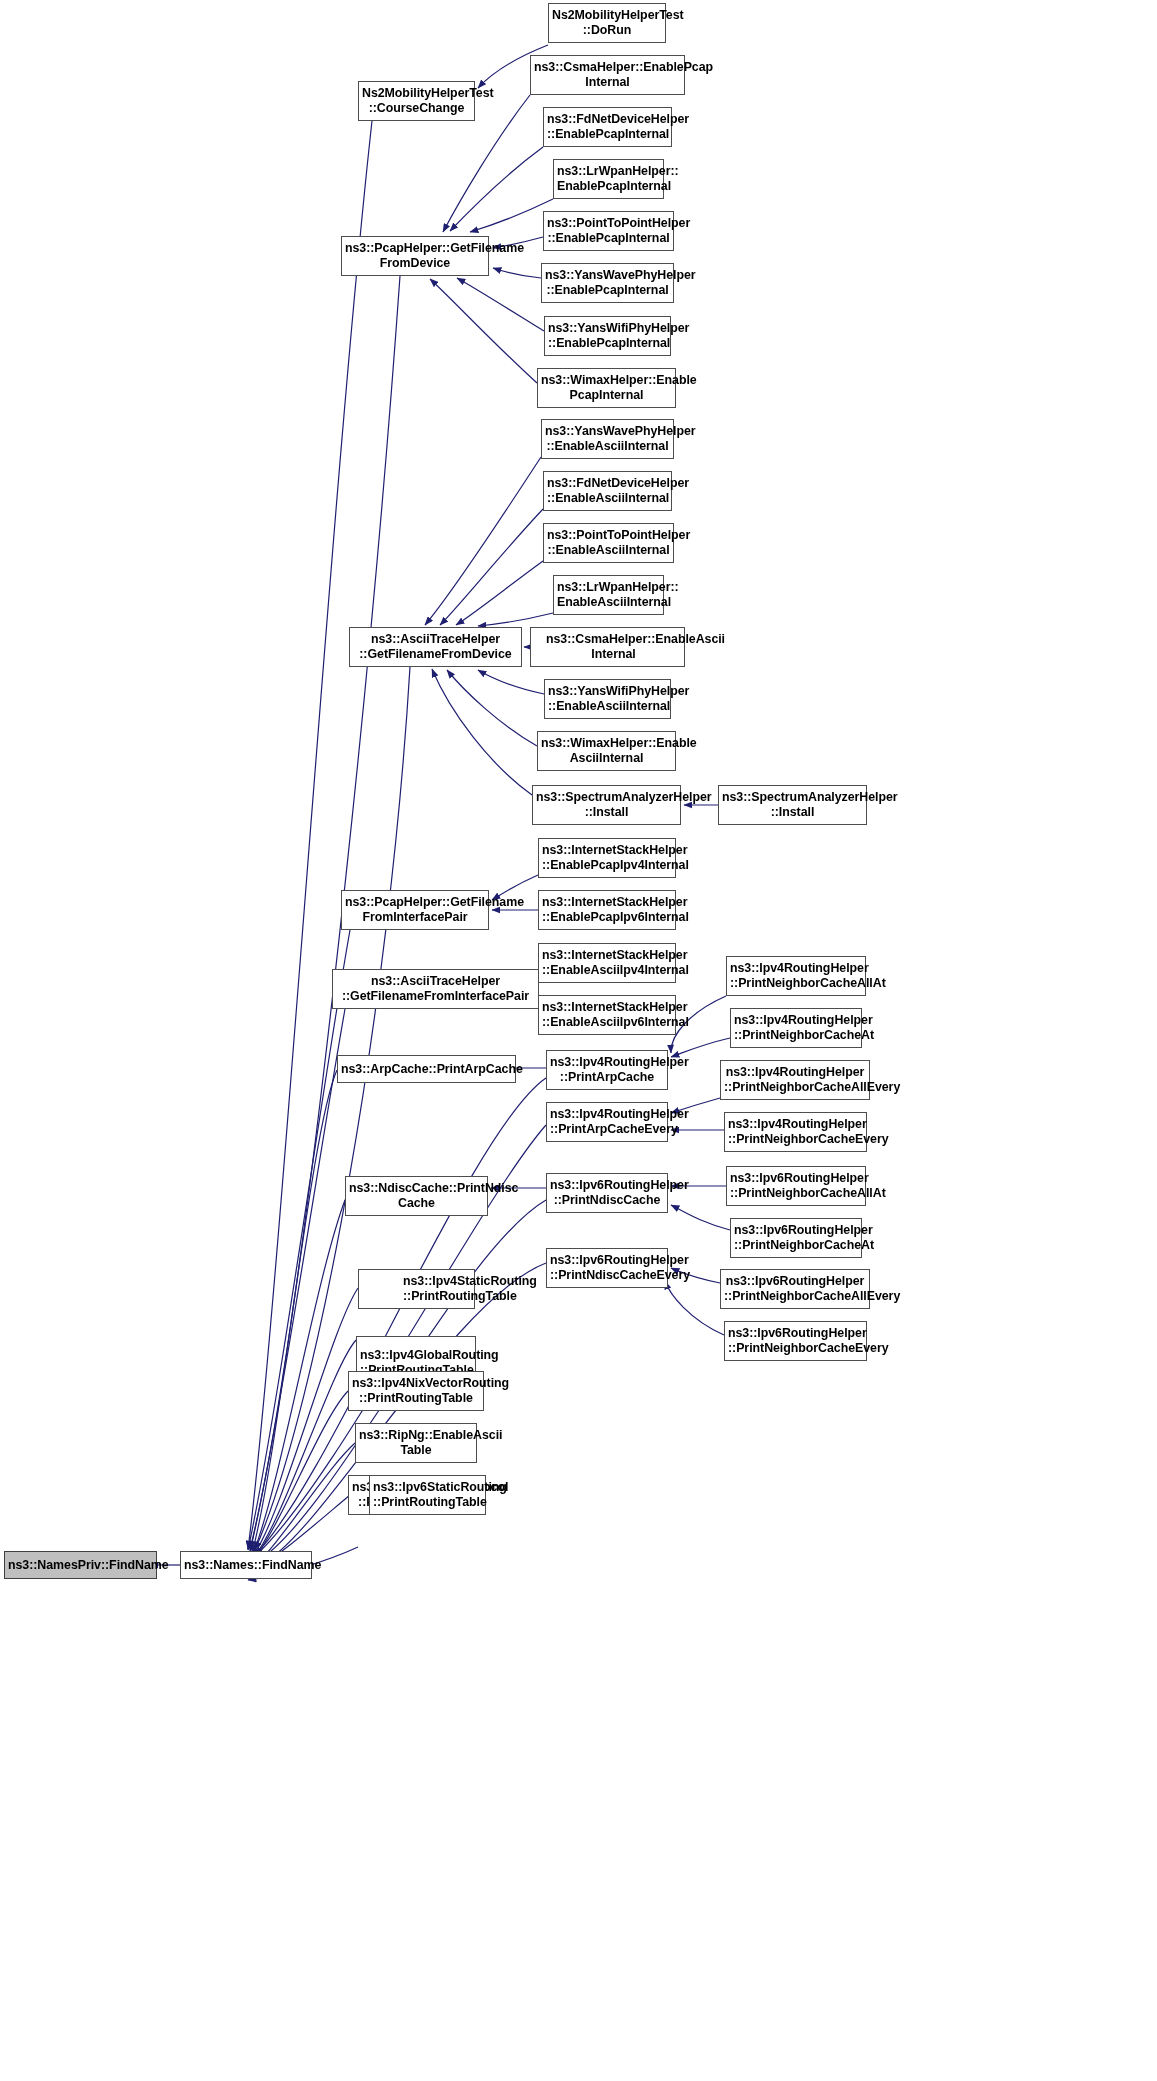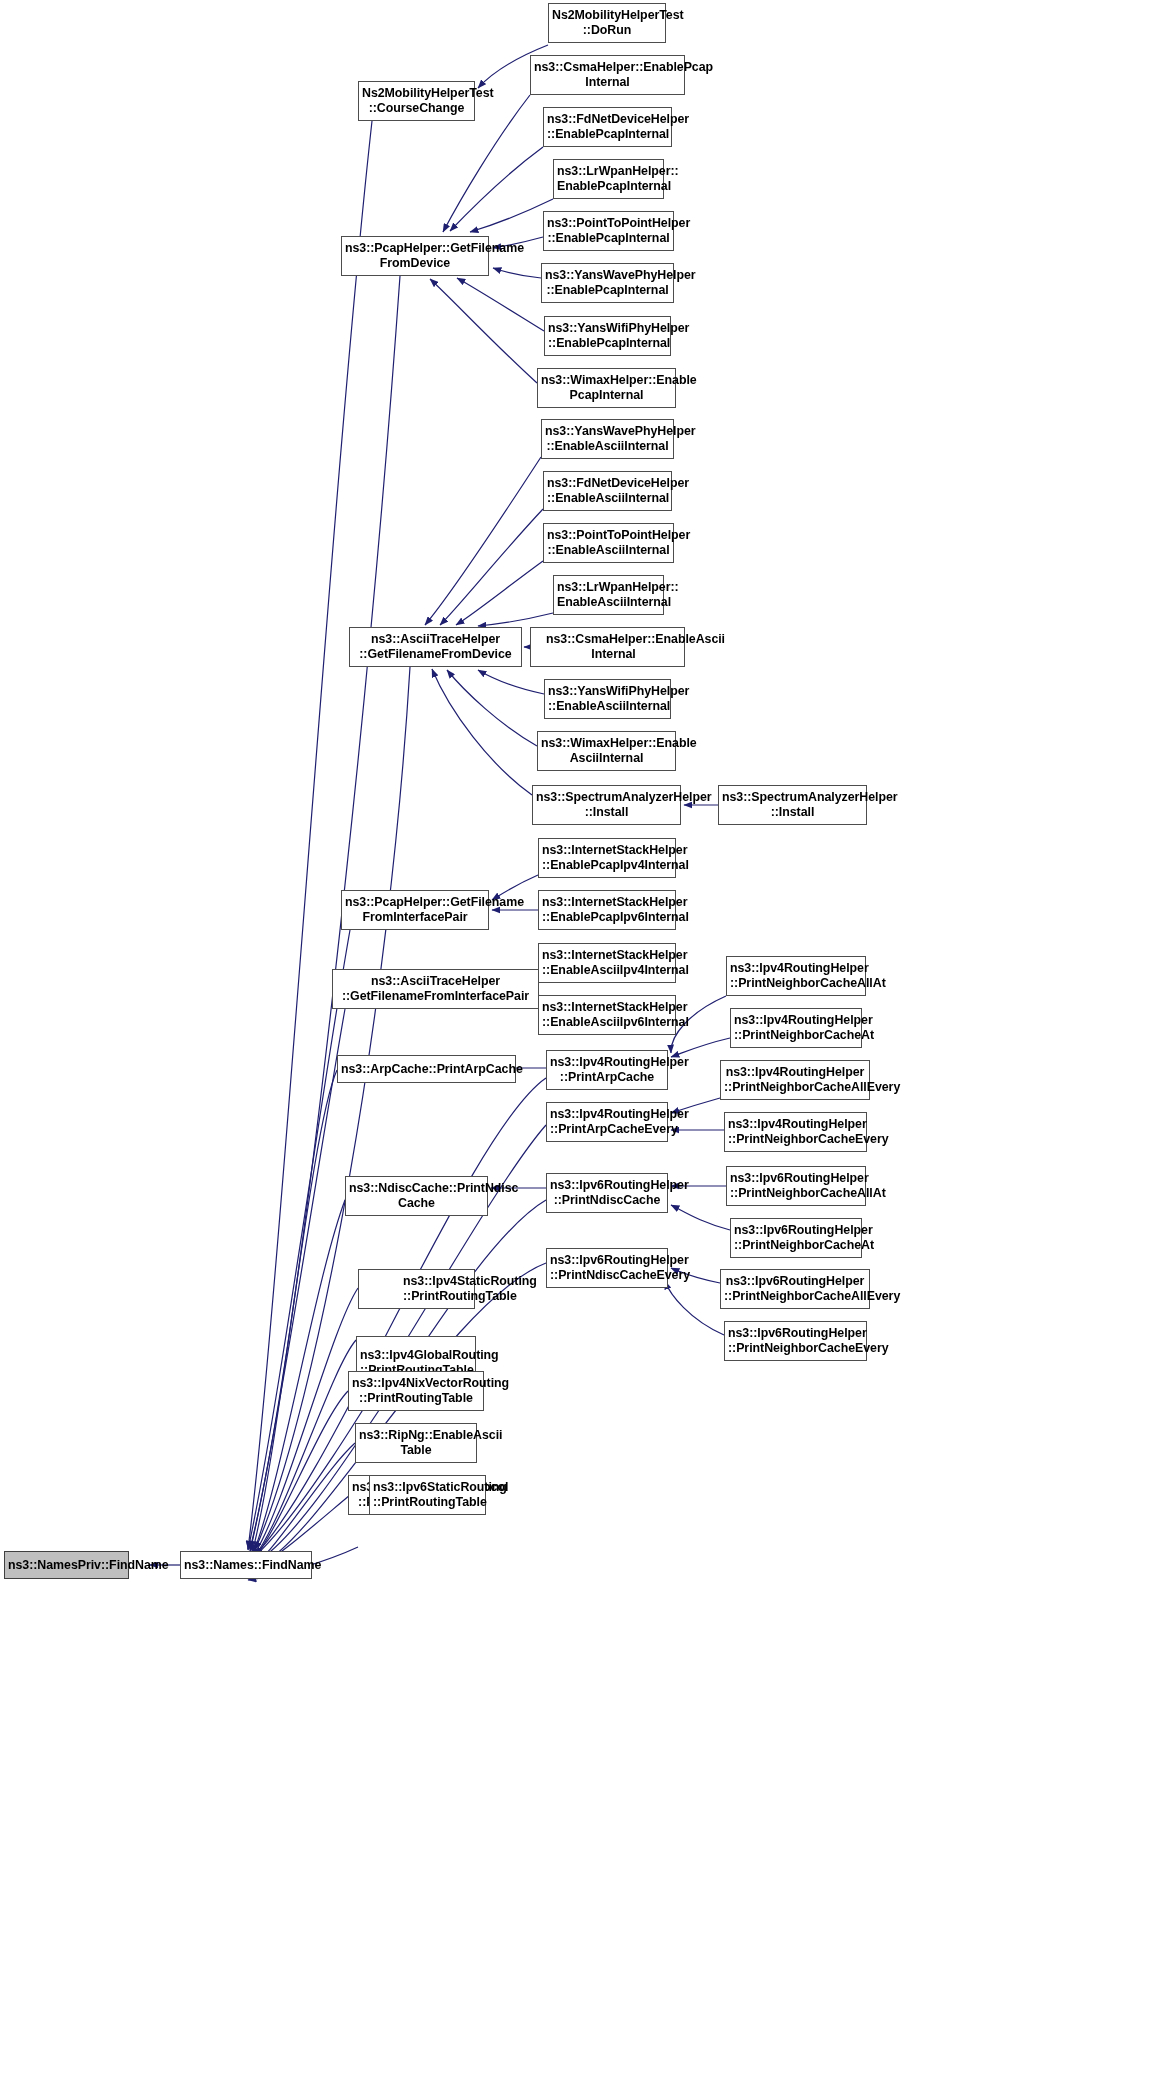--- a/index.html
+++ b/index.html
@@ -105,21 +105,21 @@
         <path d="M546,1263 C450,1300 320,1540 258,1566" fill="none" stroke="#1f1f70" stroke-width="1.2" marker-end="url(#arrowhead)"></path>
         <path d="M358,1288 C330,1330 285,1510 252,1558" fill="none" stroke="#1f1f70" stroke-width="1.2" marker-end="url(#arrowhead)"></path>
         <path d="M356,1340 C330,1370 285,1520 252,1560" fill="none" stroke="#1f1f70" stroke-width="1.2" marker-end="url(#arrowhead)"></path>
         <path d="M348,1391 C320,1420 280,1530 250,1564" fill="none" stroke="#1f1f70" stroke-width="1.2" marker-end="url(#arrowhead)"></path>
         <path d="M355,1443 C325,1470 280,1545 250,1570" fill="none" stroke="#1f1f70" stroke-width="1.2" marker-end="url(#arrowhead)"></path>
         <path d="M350,1495 C320,1520 275,1560 248,1574" fill="none" stroke="#1f1f70" stroke-width="1.2" marker-end="url(#arrowhead)"></path>
         <path d="M358,1547 C330,1560 280,1576 248,1580" fill="none" stroke="#1f1f70" stroke-width="1.2" marker-end="url(#arrowhead)"></path>
       </g>
   </svg>
   <div id="node-layer">
-      <div class="node highlight" style="left: 4px; top: 1551px; width: 125px; height: 28px;"><span class="node-label">ns3::NamesPriv::FindName</span></div>
+      <div class="node highlight" style="left: 4px; top: 1551px; width: 153px; height: 28px;"><span class="node-label">ns3::NamesPriv::FindName</span></div>
       <div class="node" style="left: 180px; top: 1551px; width: 132px; height: 28px;"><span class="node-label">ns3::Names::FindName</span></div>
       <div class="node" style="left: 548px; top: 3px; width: 118px; height: 40px;"><span class="node-label">Ns2MobilityHelperTest
 ::DoRun</span></div>
       <div class="node" style="left: 358px; top: 81px; width: 117px; height: 40px;"><span class="node-label">Ns2MobilityHelperTest
 ::CourseChange</span></div>
       <div class="node" style="left: 530px; top: 55px; width: 155px; height: 40px;"><span class="node-label">ns3::CsmaHelper::EnablePcap
 Internal</span></div>
       <div class="node" style="left: 543px; top: 107px; width: 129px; height: 40px;"><span class="node-label">ns3::FdNetDeviceHelper
 ::EnablePcapInternal</span></div>
       <div class="node" style="left: 553px; top: 159px; width: 111px; height: 40px;"><span class="node-label">ns3::LrWpanHelper::

